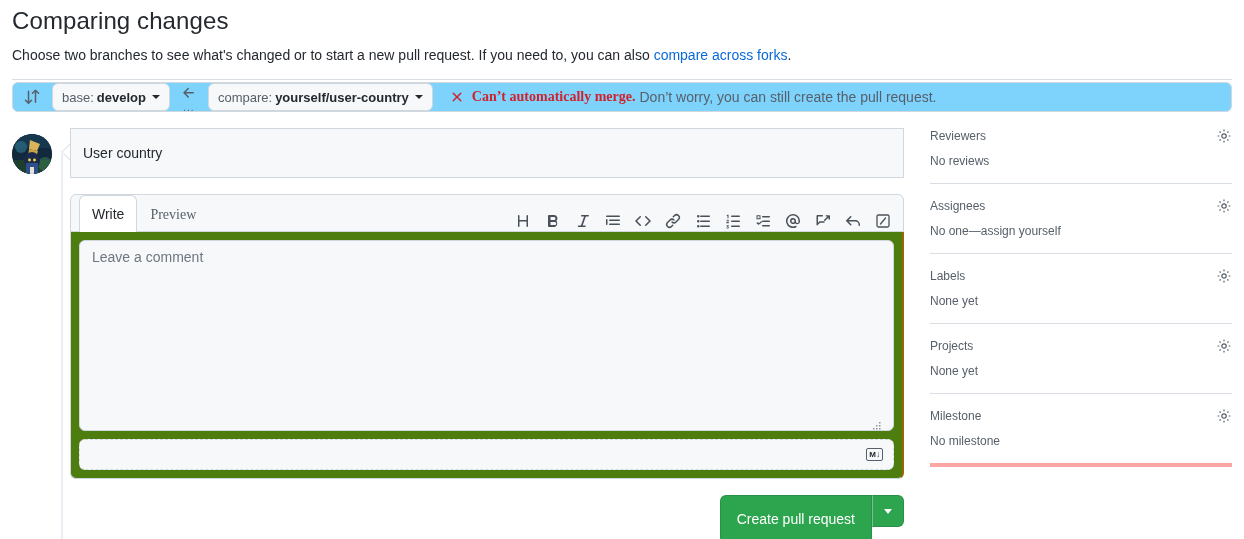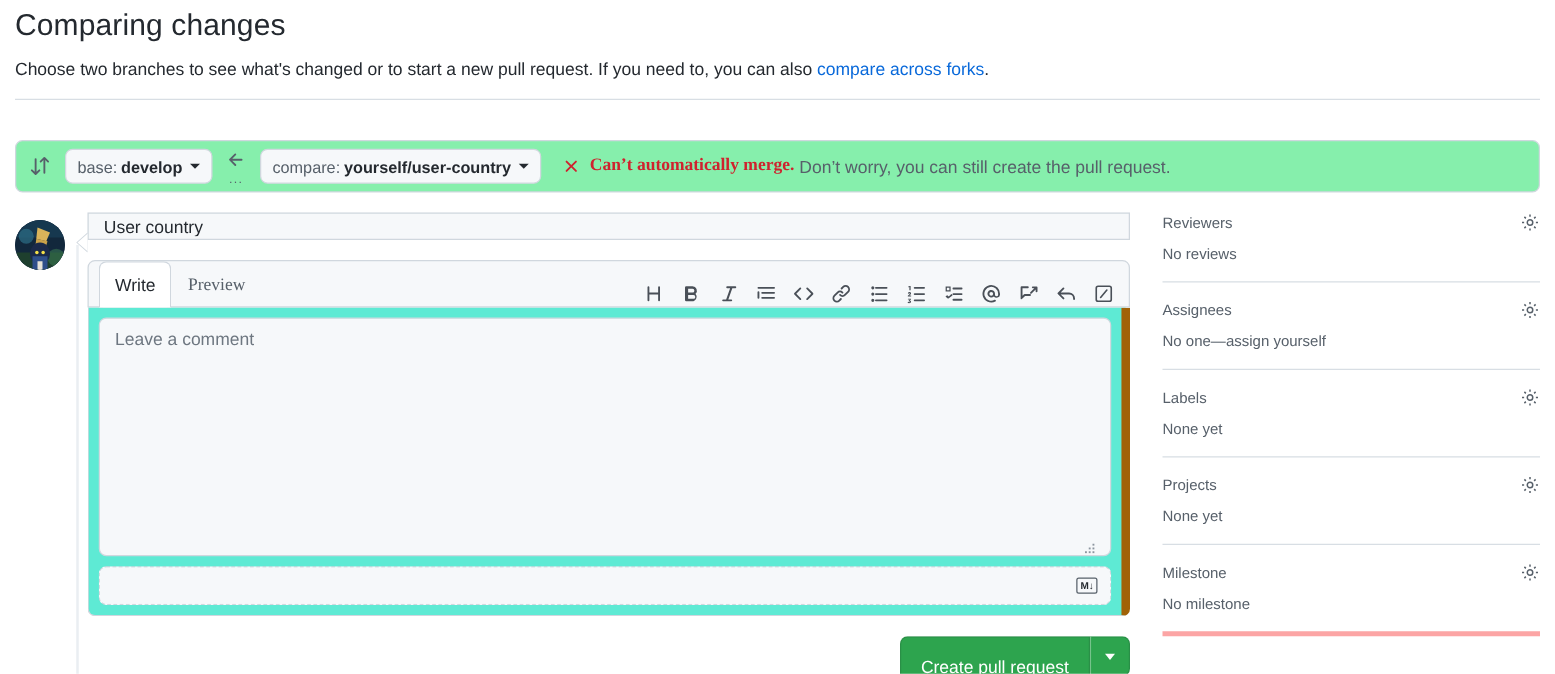--- a/index.html
+++ b/index.html
@@ -29,25 +29,25 @@
     margin-top: 9px;
   }
   .subtitle a { color: #0969da; text-decoration: none; }
   .hr {
     height: 1px; background: #d8dee4;
     margin: 14px 0 0 0;
   }
 
   
   .compare-bar {
-    margin-top: 32px;
-    height: 42px;
+    margin-top: 2px;
+    height: 30px;
     border: 1px solid #d0d7de;
     border-radius: 6px;
-    background: #86efac;
+    background: #7dd3fc;
     display: flex;
     align-items: center;
     padding: 0 9px;
   }
   .swap-icon { width: 20px; height: 20px; margin-right: 10px; color: #57606a; display:flex; align-items:center; justify-content:center;}
   .branch-btn {
     display: inline-flex; align-items: center;
     height: 28px;
     padding: 0 9px;
     border: 1px solid #d0d7de;
@@ -108,21 +108,21 @@
   }
   .arrow-box:after {
     content:""; position:absolute; top:1px; left:1px;
     border-top: 7px solid transparent;
     border-bottom: 7px solid transparent;
     border-right: 8px solid #ffffff;
   }
 
   .title-input {
     width: 100%;
-    height: 22px;
+    height: 50px;
     border: 1px solid #d0d7de;
     border-radius: 0;
     background: #f6f8fa;
     font-size: 14px;
     color: #24292f;
     padding: 0 12px;
     font-family: "Liberation Sans", sans-serif;
     outline: none;
   }
   .title-input::placeholder { color: #6e7781; }
@@ -170,25 +170,25 @@
     width: 20px; height: 20px;
     display: flex; align-items: center; justify-content: center;
     cursor: pointer;
     font-size: 15px;
     color: #4a5058;
   }
   .md-toolbar .ti.glyph { font-weight: 700; font-family: "Liberation Serif", serif; font-size: 16px;}
 
   .composer-body {
     border-left: 1px solid #d0d7de;
-    border-right: 7px solid #a16207;
+    border-right: 2px solid #a16207;
     border-bottom: 1px solid #d0d7de;
     border-bottom-left-radius: 6px;
     border-bottom-right-radius: 6px;
-    background: #5eead4;
+    background: #4d7c0f;
     padding: 8px;
   }
   .comment-area {
     width: 100%;
     height: 191px;
     border: 1px solid #d0d7de;
     border-radius: 6px;
     background: #f6f8fa;
     padding: 8px 12px;
     font-size: 14px;

